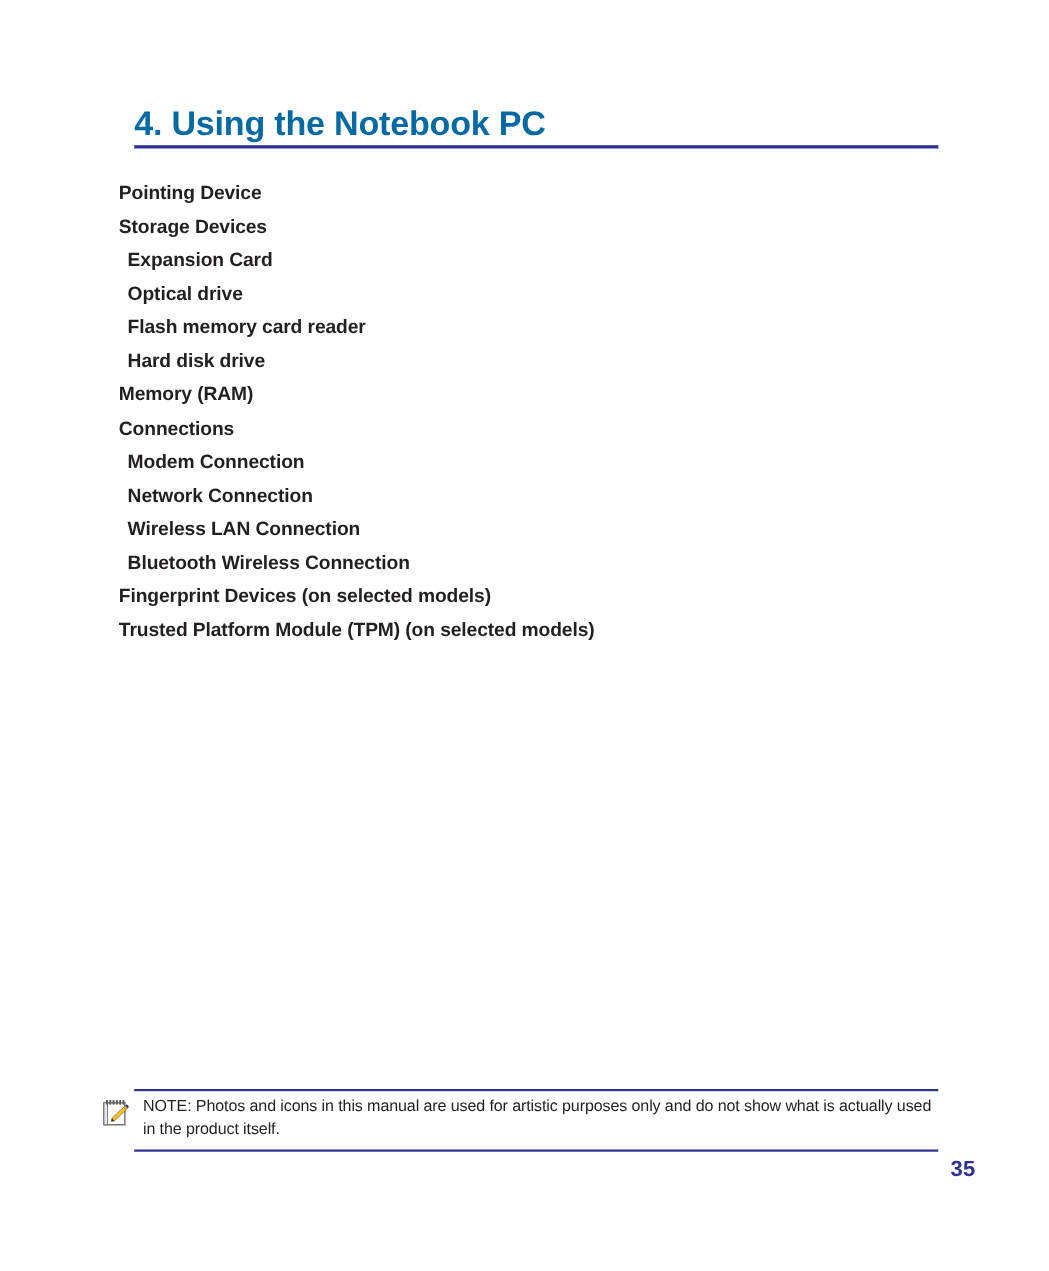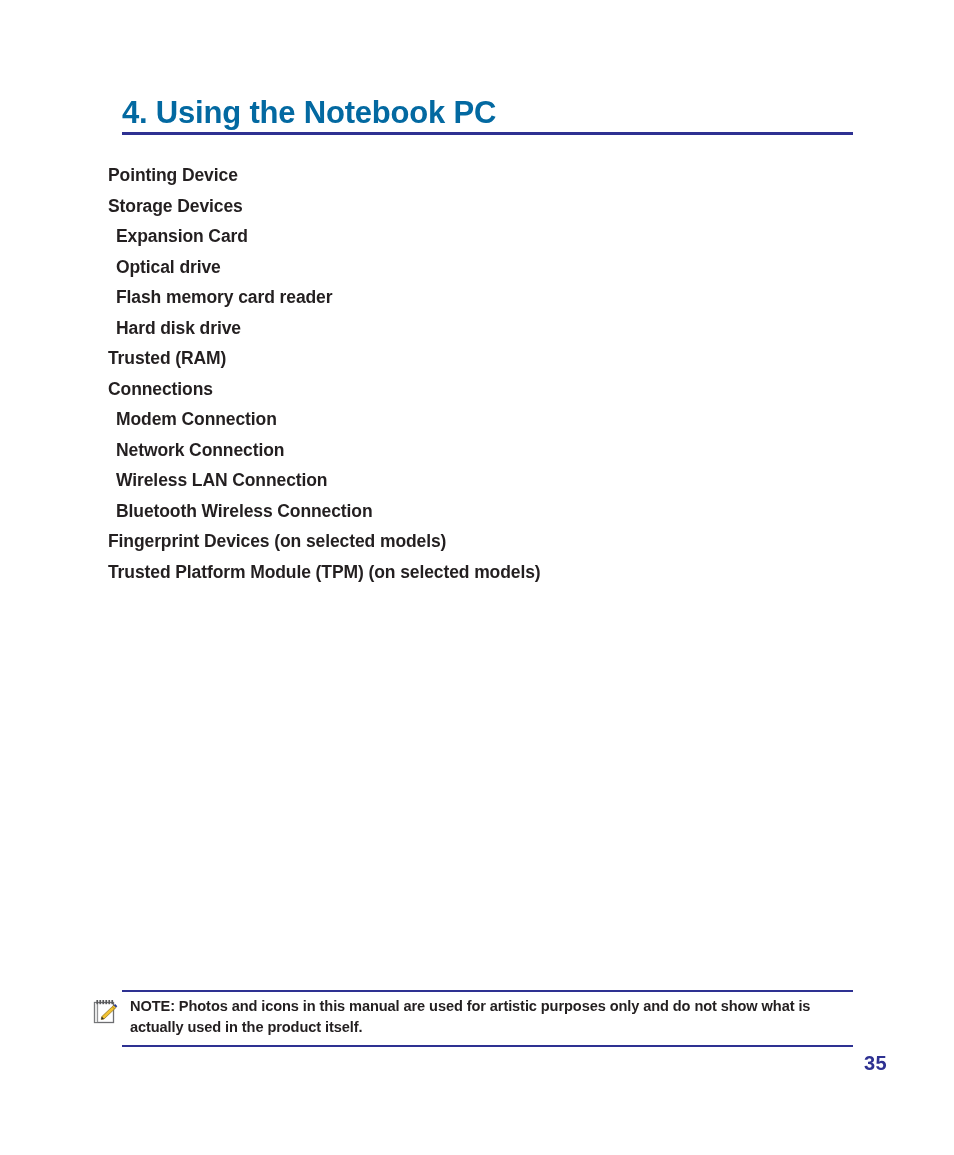--- a/index.html
+++ b/index.html
@@ -92,21 +92,21 @@
   }
   .note-icon {
     width: 26px;
     min-width: 26px;
     height: 28px;
     margin-top: 2px;
     margin-right: 12px;
   }
   .note-text {
     font-size: 14.6px;
-    font-weight: bold;
+    font-weight: normal;
     color: #231f20;
     line-height: 21px;
     width: 718px;
     letter-spacing: -0.1px;
   }
 
   
   .page-number {
     position: absolute;
     left: 864px;
@@ -127,21 +127,21 @@
 
   <div class="title-rule"></div>
 
   <div class="toc">
       <div class="toc-item level-1">Pointing Device</div>
       <div class="toc-item level-1">Storage Devices</div>
       <div class="toc-item level-2">Expansion Card</div>
       <div class="toc-item level-2">Optical drive</div>
       <div class="toc-item level-2">Flash memory card reader</div>
       <div class="toc-item level-2">Hard disk drive</div>
-      <div class="toc-item level-1">Trusted (RAM)</div>
+      <div class="toc-item level-1">Memory (RAM)</div>
       <div class="toc-item level-1">Connections</div>
       <div class="toc-item level-2">Modem Connection</div>
       <div class="toc-item level-2">Network Connection</div>
       <div class="toc-item level-2">Wireless LAN Connection</div>
       <div class="toc-item level-2">Bluetooth Wireless Connection</div>
       <div class="toc-item level-1">Fingerprint Devices (on selected models)</div>
       <div class="toc-item level-1">Trusted Platform Module (TPM) (on selected models)</div>
     </div>
 
   <div class="note-rule-top"></div>

